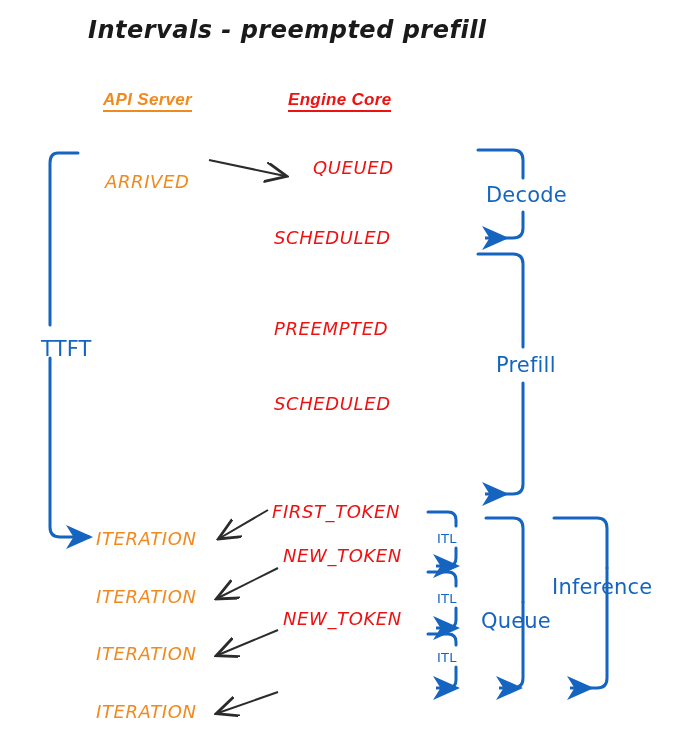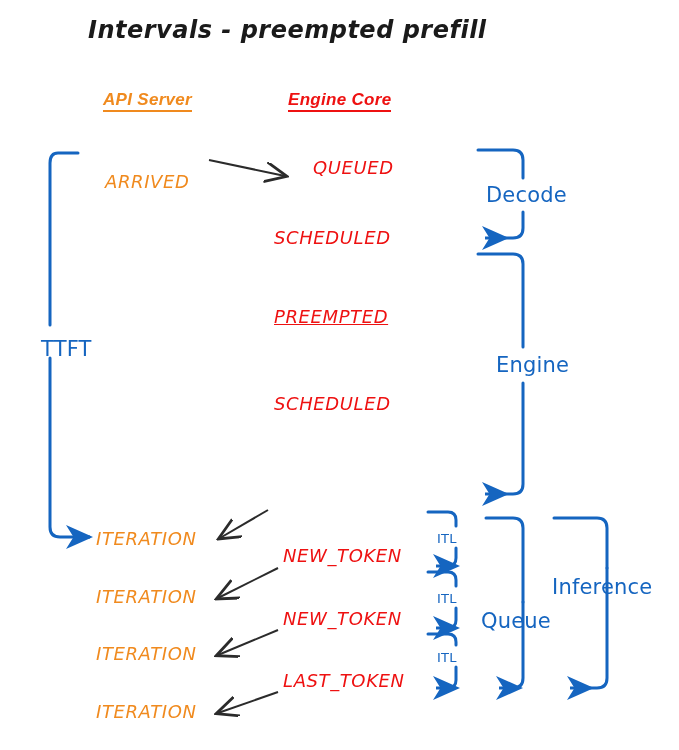--- a/index.html
+++ b/index.html
@@ -82,29 +82,29 @@
   <div class="lbl col-head head-engine" style="left:288px; top:91px;">Engine Core</div>
 
   <div class="lbl state state-api" style="left:105px; top:145px;margin-top:28px;">ARRIVED</div>
   <div class="lbl state state-api" style="left:96px; top:530px;">ITERATION</div>
   <div class="lbl state state-api" style="left:96px; top:588px;">ITERATION</div>
   <div class="lbl state state-api" style="left:96px; top:645px;">ITERATION</div>
   <div class="lbl state state-api" style="left:96px; top:703px;">ITERATION</div>
 
   <div class="lbl state state-engine" style="left:313px; top:159px;">QUEUED</div>
   <div class="lbl state state-engine" style="left:274px; top:229px;">SCHEDULED</div>
-  <div class="lbl state state-engine" style="left:274px; top:308px;text-decoration:underline;">PREEMPTED</div>
+  <div class="lbl state state-engine" style="left:274px; top:320px;">PREEMPTED</div>
   <div class="lbl state state-engine" style="left:274px; top:395px;">SCHEDULED</div>
+  <div class="lbl state state-engine" style="left:272px; top:503px;">FIRST_TOKEN</div>
   <div class="lbl state state-engine" style="left:283px; top:547px;">NEW_TOKEN</div>
   <div class="lbl state state-engine" style="left:283px; top:610px;">NEW_TOKEN</div>
-  <div class="lbl state state-engine" style="left:283px; top:672px;">LAST_TOKEN</div>
 
   <div class="lbl blue-lbl" style="left:41px; top:339px;">TTFT</div>
   <div class="lbl blue-lbl" style="left:486px; top:185px;">Decode</div>
-  <div class="lbl blue-lbl" style="left:496px; top:355px;">Engine</div>
+  <div class="lbl blue-lbl" style="left:496px; top:355px;">Prefill</div>
   <div class="lbl blue-lbl small" style="left:437px; top:532px;">ITL</div>
   <div class="lbl blue-lbl small" style="left:437px; top:592px;">ITL</div>
   <div class="lbl blue-lbl small" style="left:437px; top:651px;">ITL</div>
   <div class="lbl blue-lbl" style="left:481px; top:611px;">Queue</div>
   <div class="lbl blue-lbl" style="left:552px; top:577px;">Inference</div>
 
   <svg class="svg-layer" viewBox="0 0 679 750">
     <defs>
       <marker id="bluearrow-left" markerWidth="10" markerHeight="10" refX="8" refY="4" orient="auto" markerUnits="strokeWidth">
         <path d="M9,0 L0,4 L9,8 L6.5,4 Z" fill="#1565C0"></path>

